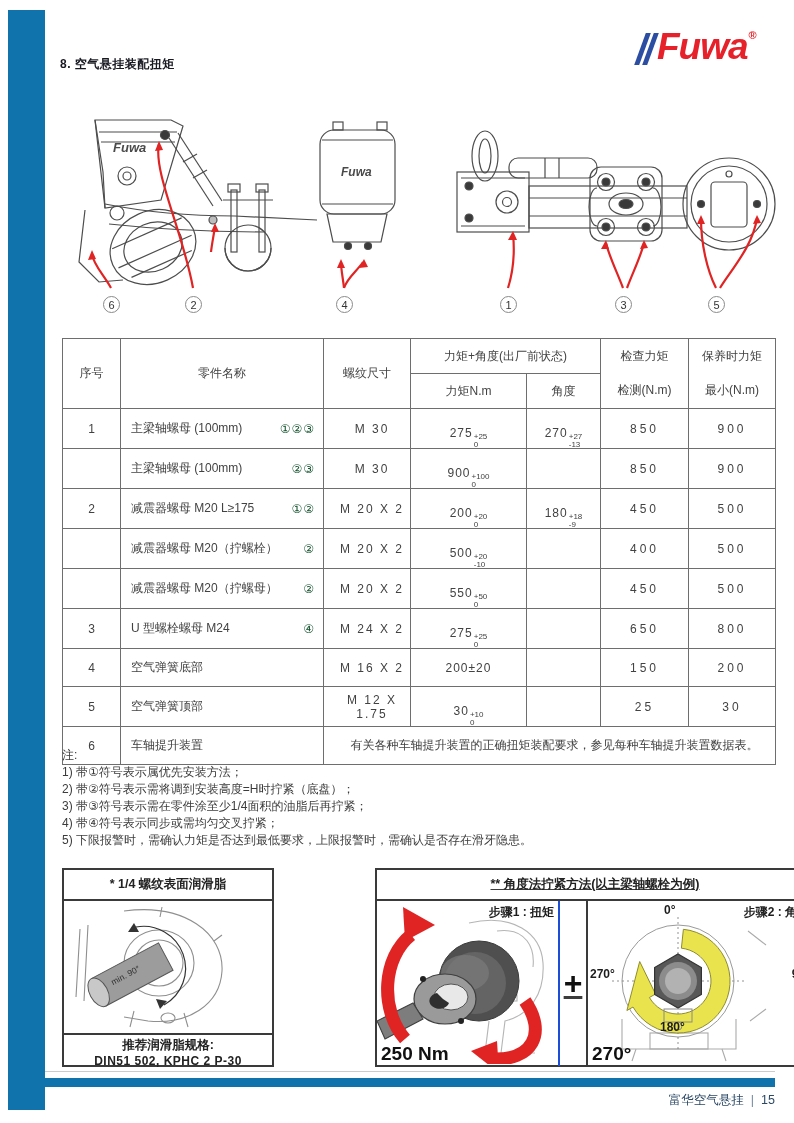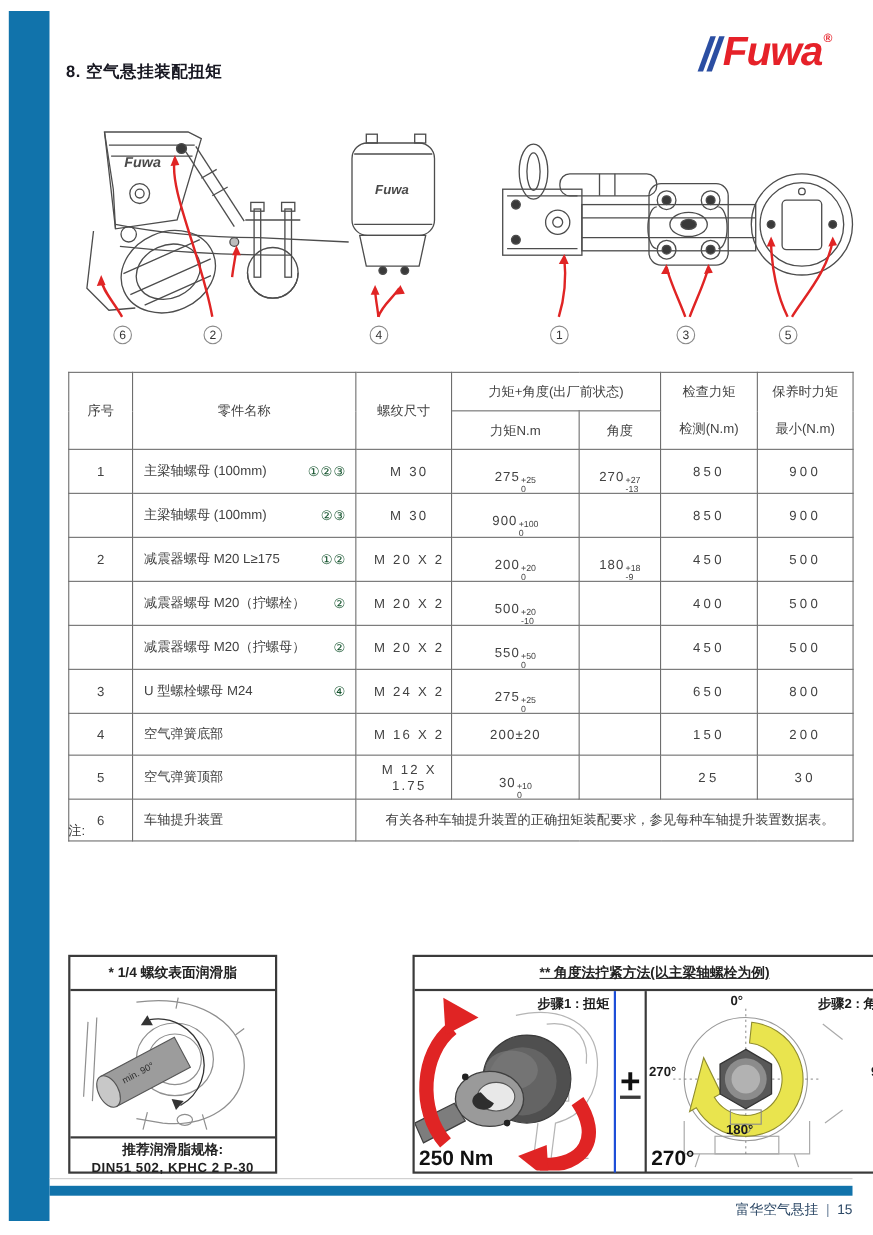--- a/index.html
+++ b/index.html
@@ -5,21 +5,21 @@
   html,body{margin:0;padding:0;background:#e9e9e9;}
   .page{position:relative;width:794px;height:1123px;background:#ffffff;margin:0 auto;
         font-family:"Liberation Sans","DejaVu Sans",sans-serif;color:#3c3c3c;overflow:hidden;}
 
   
   .accent-vbar{position:absolute;left:8px;top:10px;width:37px;height:1100px;background:#1173ab;}
   .accent-hbar{position:absolute;left:45px;top:1078px;width:730px;height:9px;background:#1173ab;}
   .footer-rule{position:absolute;left:45px;top:1071px;width:730px;height:1px;background:#cccccc;}
 
   
-  .page-title{position:absolute;left:60px;top:56px;font-size:15px;font-weight:bold;color:#181822;letter-spacing:.5px;}
+  .page-title{position:absolute;left:60px;top:56px;font-size:12px;font-weight:bold;color:#181822;letter-spacing:.5px;}
   .logo{position:absolute;left:640px;top:27px;display:flex;align-items:flex-start;}
   .logo .slash{width:5px;height:32px;background:#2b4ea2;transform:skewX(-20deg);margin-right:3px;margin-top:6px;}
   .logo .slash.s2{margin-right:4px;}
   .logo-text{font-style:italic;font-weight:bold;font-size:37px;line-height:40px;color:#e62129;letter-spacing:-1px;}
   .logo-reg{font-size:11px;color:#e62129;font-weight:bold;margin-top:2px;margin-left:1px;}
 
   
   .diag{position:absolute;}
   .diag-left{left:65px;top:112px;}
   .diag-right{left:447px;top:112px;}
@@ -44,21 +44,21 @@
   .c-span{text-align:left;padding-left:10px !important;letter-spacing:0;}
   .tol{display:inline-flex;flex-direction:column;font-size:8px;line-height:7.5px;text-align:left;
        vertical-align:-2px;margin-left:1px;letter-spacing:0;margin-top:24px;}
 
   
   .notes{position:absolute;left:62px;top:747px;font-size:12px;line-height:17px;color:#3c3c3c;}
   .notes ul{margin:0;padding:0;list-style:none;}
 
   
   .box{position:absolute;top:868px;border:2px solid #3a3a3a;background:#fff;box-sizing:border-box;}
-  .box-grease{left:62px;width:190px;height:199px;}
+  .box-grease{left:62px;width:212px;height:199px;}
   .box-angle{left:375px;width:440px;height:199px;text-decoration:underline;}
   .box-head{height:29px;border-bottom:2px solid #3a3a3a;display:flex;align-items:center;justify-content:center;
             font-weight:bold;font-size:12.5px;color:#222;}
   .grease-img{height:132px;position:relative;}
   .grease-foot{border-top:2px solid #3a3a3a;height:34px;display:flex;flex-direction:column;align-items:center;justify-content:center;}
   .grease-foot .f1{font-weight:bold;font-size:12.5px;color:#222;}
   .grease-foot .f2{font-weight:bold;font-size:12px;color:#222;letter-spacing:.5px;}
   .angle-body{display:flex;height:165px;}
   .panel{position:relative;box-sizing:border-box;}
   .panel-wrench{width:183px;border-right:2px solid #1d4ed8;}
@@ -396,20 +396,27 @@
               <span>车轴提升装置</span>
             </div>
           </td>
           <td class="c-span" colspan="5">有关各种车轴提升装置的正确扭矩装配要求，参见每种车轴提升装置数据表。</td>
         </tr>
       </tbody>
   </table>
 
   <div class="notes">
     <div>注:</div>
+    <ul id="notes-list">
+        <li>1) 带①符号表示属优先安装方法；</li>
+        <li>2) 带②符号表示需将调到安装高度=H时拧紧（底盘）；</li>
+        <li>3) 带③符号表示需在零件涂至少1/4面积的油脂后再拧紧；</li>
+        <li>4) 带④符号表示同步或需均匀交叉拧紧；</li>
+        <li>5) 下限报警时，需确认力矩是否达到最低要求，上限报警时，需确认是否存在滑牙隐患。</li>
+      </ul>
   </div>
 
   <div class="box box-grease">
     <div class="box-head">* 1/4 螺纹表面润滑脂</div>
     <div class="grease-img">
       <svg width="186" height="132" viewBox="0 0 186 132">
         <g stroke="#8f8f8f" fill="none" stroke-width="1.1">
           <path d="M60,10 C120,2 160,32 158,70 C156,104 124,124 84,120 L60,116"></path>
           <path d="M16,28 L12,96 M24,24 L20,100"></path>
           <path d="M98,6 L96,16 M150,40 L158,34"></path>

